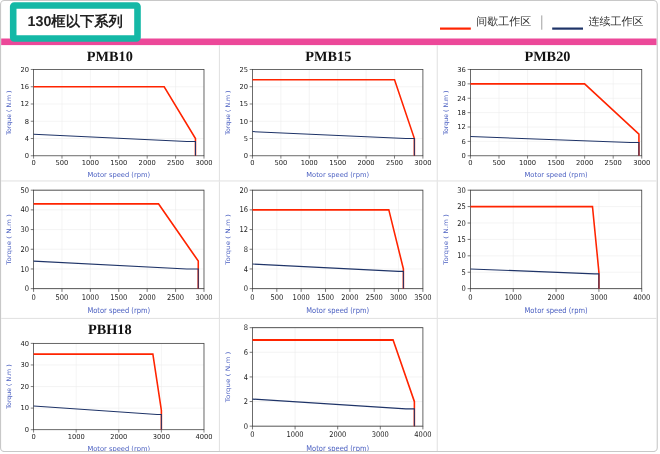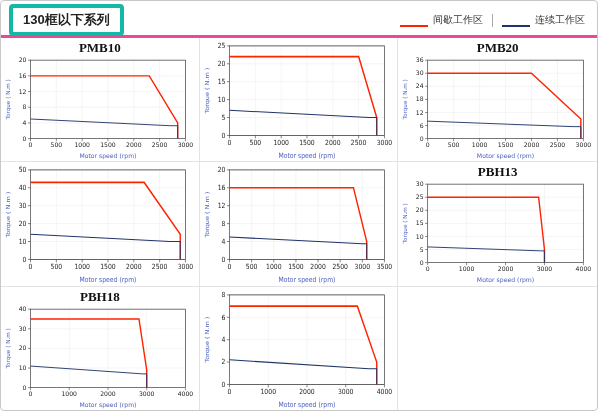--- a/index.html
+++ b/index.html
@@ -1,22 +1,22 @@
 <!DOCTYPE html>
 <html><head>
 <meta charset="utf-8">
 <style>
   html,body{margin:0;padding:0;background:#fff;font-family:"Liberation Sans",sans-serif;}
   .page{width:598px;height:411px;border:1px solid #c8c8c8;border-radius:4px;box-sizing:border-box;background:#fff;overflow:hidden;}
   .header{display:flex;justify-content:space-between;align-items:center;padding:5px 12px 2px 8px;height:34px;box-sizing:border-box;}
-  .title-box{border:4px solid #14b8a6;border-radius:4px;padding:3px 10px;font-weight:bold;font-size:13px;color:#222;background:#fff;}
+  .title-box{border:6px solid #14b8a6;border-radius:4px;padding:3px 10px;font-weight:bold;font-size:13px;color:#222;background:#fff;}
   .legend{display:flex;align-items:flex-end;font-size:10px;color:#333;}
   .legend .swatch{display:inline-block;width:28px;height:2px;margin-right:5px;}
   .legend .divider{width:1px;height:13px;background:#aaa;margin:0 9px;}
-  .grid{display:grid;grid-template-columns:repeat(3,1fr);grid-template-rows:repeat(3,1fr);height:373px;border-top:3px solid #ec4899;}
+  .grid{display:grid;grid-template-columns:repeat(3,1fr);grid-template-rows:repeat(3,1fr);height:373px;border-top:6px solid #ec4899;}
   .cell{border-right:1px solid #e3e3e3;border-bottom:1px solid #e3e3e3;box-sizing:border-box;display:flex;flex-direction:column;padding:2px 2px 0 2px;}
   .cell:nth-child(3n){border-right:none;}
   .chart-title{text-align:center;font-family:"Liberation Serif",serif;font-weight:bold;font-size:13px;color:#111;line-height:15px;flex:0 0 15px;}
   .chart-svg{flex:1;width:100%;display:block;}
 </style>
 </head>
 <body>
 
 <div class="page">
   <div class="header">
@@ -71,20 +71,21 @@
           <text x="153.66666666666669" y="89.5" text-anchor="middle" font-size="6" fill="#222" font-family="DejaVu Sans, sans-serif">2500</text>
           <line x1="179" y1="81" x2="179" y2="83.5" stroke="#444" stroke-width="0.6"></line>
           <text x="179" y="89.5" text-anchor="middle" font-size="6" fill="#222" font-family="DejaVu Sans, sans-serif">3000</text>
           <text x="7" y="43" text-anchor="middle" font-size="5.5" fill="#4a5fc1" transform="rotate(-90 7 43)" font-family="DejaVu Sans, sans-serif">Torque ( N.m )</text>
           <text x="103" y="100" text-anchor="middle" font-size="6" fill="#4a5fc1" font-family="DejaVu Sans, sans-serif">Motor speed (rpm)</text>
           <polyline points="27.0,20.2 143.5,20.2 171.4,65.8 171.4,81.0" fill="none" stroke="#ff2400" stroke-width="1.4"></polyline>
           <polyline points="27.0,62.0 163.8,68.5 171.4,68.5 171.4,81.0" fill="none" stroke="#1f3468" stroke-width="0.9"></polyline>
         </svg>
       </div>
       <div class="cell">
+        <div class="chart-title">PMB15</div>
         <svg viewBox="0 0 190 103" preserveAspectRatio="none" class="chart-svg">
           <line x1="27" y1="65.8" x2="179" y2="65.8" stroke="#ececec" stroke-width="0.5"></line>
           <line x1="27" y1="50.599999999999994" x2="179" y2="50.599999999999994" stroke="#ececec" stroke-width="0.5"></line>
           <line x1="27" y1="35.4" x2="179" y2="35.4" stroke="#ececec" stroke-width="0.5"></line>
           <line x1="27" y1="20.199999999999996" x2="179" y2="20.199999999999996" stroke="#ececec" stroke-width="0.5"></line>
           <line x1="27" y1="5" x2="179" y2="5" stroke="#ececec" stroke-width="0.5"></line>
           <line x1="52.33333333333333" y1="5" x2="52.33333333333333" y2="81" stroke="#ececec" stroke-width="0.5"></line>
           <line x1="77.66666666666666" y1="5" x2="77.66666666666666" y2="81" stroke="#ececec" stroke-width="0.5"></line>
           <line x1="103" y1="5" x2="103" y2="81" stroke="#ececec" stroke-width="0.5"></line>
           <line x1="128.33333333333331" y1="5" x2="128.33333333333331" y2="81" stroke="#ececec" stroke-width="0.5"></line>
@@ -262,21 +263,20 @@
           <text x="157.28571428571428" y="89.5" text-anchor="middle" font-size="6" fill="#222" font-family="DejaVu Sans, sans-serif">3000</text>
           <line x1="179" y1="81" x2="179" y2="83.5" stroke="#444" stroke-width="0.6"></line>
           <text x="179" y="89.5" text-anchor="middle" font-size="6" fill="#222" font-family="DejaVu Sans, sans-serif">3500</text>
           <text x="7" y="43" text-anchor="middle" font-size="5.5" fill="#4a5fc1" transform="rotate(-90 7 43)" font-family="DejaVu Sans, sans-serif">Torque ( N.m )</text>
           <text x="103" y="100" text-anchor="middle" font-size="6" fill="#4a5fc1" font-family="DejaVu Sans, sans-serif">Motor speed (rpm)</text>
           <polyline points="27.0,20.2 148.6,20.2 161.6,65.8 161.6,81.0" fill="none" stroke="#ff2400" stroke-width="1.4"></polyline>
           <polyline points="27.0,62.0 157.3,67.7 161.6,67.7 161.6,81.0" fill="none" stroke="#1f3468" stroke-width="0.9"></polyline>
         </svg>
       </div>
       <div class="cell">
-        <div class="chart-title">PBH13</div>
         <svg viewBox="0 0 190 103" preserveAspectRatio="none" class="chart-svg">
           <line x1="27" y1="68.33333333333333" x2="179" y2="68.33333333333333" stroke="#ececec" stroke-width="0.5"></line>
           <line x1="27" y1="55.66666666666667" x2="179" y2="55.66666666666667" stroke="#ececec" stroke-width="0.5"></line>
           <line x1="27" y1="43" x2="179" y2="43" stroke="#ececec" stroke-width="0.5"></line>
           <line x1="27" y1="30.333333333333336" x2="179" y2="30.333333333333336" stroke="#ececec" stroke-width="0.5"></line>
           <line x1="27" y1="17.666666666666664" x2="179" y2="17.666666666666664" stroke="#ececec" stroke-width="0.5"></line>
           <line x1="27" y1="5" x2="179" y2="5" stroke="#ececec" stroke-width="0.5"></line>
           <line x1="65" y1="5" x2="65" y2="81" stroke="#ececec" stroke-width="0.5"></line>
           <line x1="103" y1="5" x2="103" y2="81" stroke="#ececec" stroke-width="0.5"></line>
           <line x1="141" y1="5" x2="141" y2="81" stroke="#ececec" stroke-width="0.5"></line>

